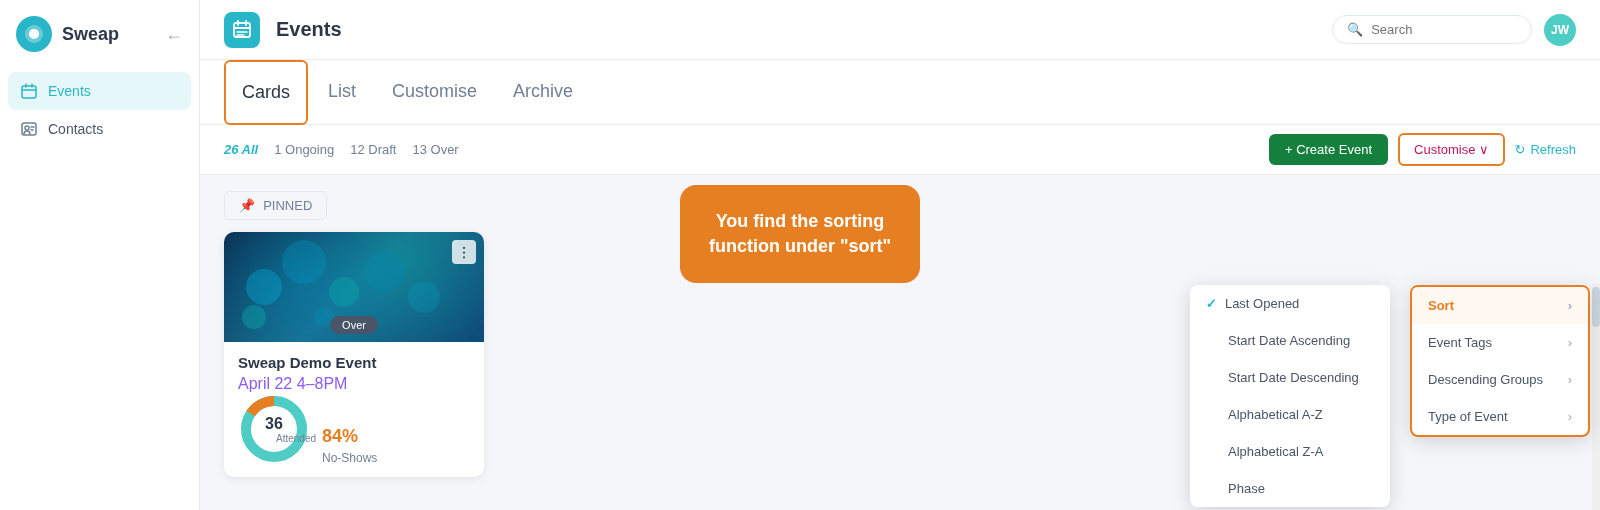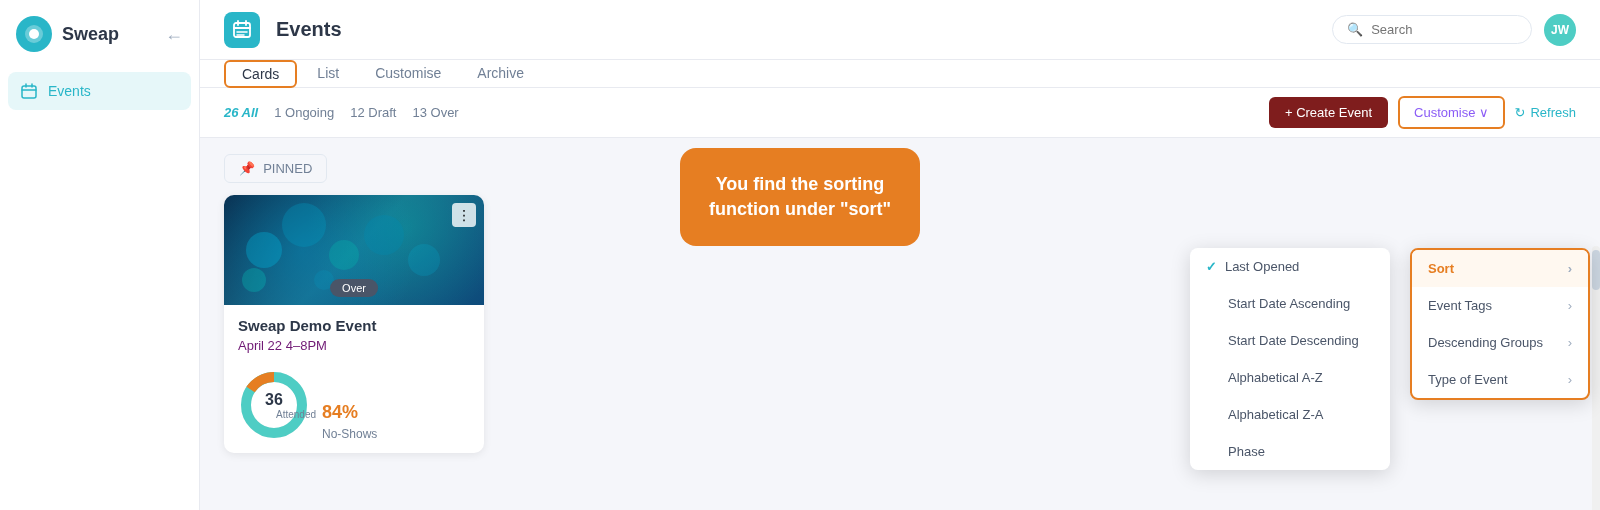--- a/index.html
+++ b/index.html
@@ -90,22 +90,22 @@
     
     .tabs-row {
       background: #fff;
       padding: 0 24px;
       display: flex;
       align-items: center;
       border-bottom: 1px solid #e8eaf0;
       gap: 4px;
     }
     .tab {
-      padding: 4px 16px;
-      cursor: pointer; font-size: 14px;
+      padding: 20px 16px;
+      cursor: pointer; font-size: 18px;
       color: #718096; border-bottom: 2px solid transparent;
       font-weight: 500;
     }
     .tab.active {
       color: #2d3748;
       border-bottom: 2px solid #e67e22;
       border: 2px solid #e67e22;
       border-radius: 6px;
       margin-bottom: -1px;
     }
@@ -117,30 +117,30 @@
       display: flex;
       align-items: center;
       gap: 16px;
       border-bottom: 1px solid #e8eaf0;
     }
     .stat-item { font-size: 13px; color: #718096; }
     .stat-item.active { color: #29b6c8; font-weight: 600; font-style: italic; }
     .stats-row-right { margin-left: auto; display: flex; align-items: center; gap: 10px; }
 
     .create-btn {
-      background: #7f1d1d; color: white;
+      background: #15803d; color: white;
       border: none; border-radius: 6px;
       padding: 8px 16px; font-size: 13px;
       cursor: pointer; display: flex; align-items: center; gap: 6px;
       font-weight: 500;
     }
     .customise-btn {
       background: #fff;
       border: 2px solid #e67e22;
-      color: #8b5cf6;
+      color: #be185d;
       border-radius: 6px;
       padding: 7px 14px;
       font-size: 13px;
       cursor: pointer;
       display: flex; align-items: center; gap: 6px;
       font-weight: 500;
     }
     .refresh-btn {
       background: none; border: none;
       color: #29b6c8; cursor: pointer;
@@ -187,21 +187,21 @@
       border-radius: 4px; cursor: pointer; display: flex; align-items: center; justify-content: center;
       font-size: 14px;
     }
     .over-badge {
       position: absolute; bottom: 8px; left: 50%; transform: translateX(-50%);
       background: #4a5568; color: white; padding: 3px 12px;
       border-radius: 12px; font-size: 11px;
     }
     .card-body { padding: 12px 14px; }
     .card-title { font-size: 15px; font-weight: 600; color: #2d3748; margin-bottom: 4px; }
-    .card-date { font-size: 13px; color: #701a75; margin-bottom: 16px; }
+    .card-date { font-size: 16px; color: #8b5cf6; margin-bottom: 0; }
     .card-donut {
       display: flex; align-items: center; gap: 12px;
     }
     .donut-container { position: relative; width: 72px; height: 72px; }
     .donut-svg { width: 72px; height: 72px; }
     .donut-center {
       position: absolute; top: 50%; left: 50%; transform: translate(-50%, -50%);
       text-align: center;
     }
     .donut-number { font-size: 16px; font-weight: 700; color: #2d3748; }
@@ -298,20 +298,31 @@
   <nav class="sidebar-nav">
     <div class="sidebar-item active">
       <span class="sidebar-item-icon">
         <svg width="16" height="16" viewBox="0 0 16 16" fill="none">
           <rect x="1" y="3" width="14" height="12" rx="2" stroke="#29b6c8" stroke-width="1.5"></rect>
           <path d="M5 1v3M11 1v3M1 7h14" stroke="#29b6c8" stroke-width="1.5" stroke-linecap="round"></path>
         </svg>
       </span>
       <span>Events</span>
     </div>
+    <div class="sidebar-item">
+      <span class="sidebar-item-icon">
+        <svg width="16" height="16" viewBox="0 0 16 16" fill="none">
+          <rect x="1" y="2" width="14" height="12" rx="2" stroke="#718096" stroke-width="1.5"></rect>
+          <circle cx="6" cy="7" r="2" stroke="#718096" stroke-width="1.5"></circle>
+          <path d="M3 13c0-2 1.5-3 3-3s3 1 3 3" stroke="#718096" stroke-width="1.5" stroke-linecap="round"></path>
+          <path d="M10 6h3M10 9h2" stroke="#718096" stroke-width="1.5" stroke-linecap="round"></path>
+        </svg>
+      </span>
+      <span>Contacts</span>
+    </div>
   </nav>
 </div>
 
 <div class="main">
 
   <div class="topbar">
     <div class="page-icon">
       <svg width="20" height="20" viewBox="0 0 20 20" fill="none">
         <rect x="2" y="3" width="16" height="14" rx="2" stroke="white" stroke-width="1.8"></rect>
         <path d="M6 1v4M14 1v4M2 8h16" stroke="white" stroke-width="1.8" stroke-linecap="round"></path>

